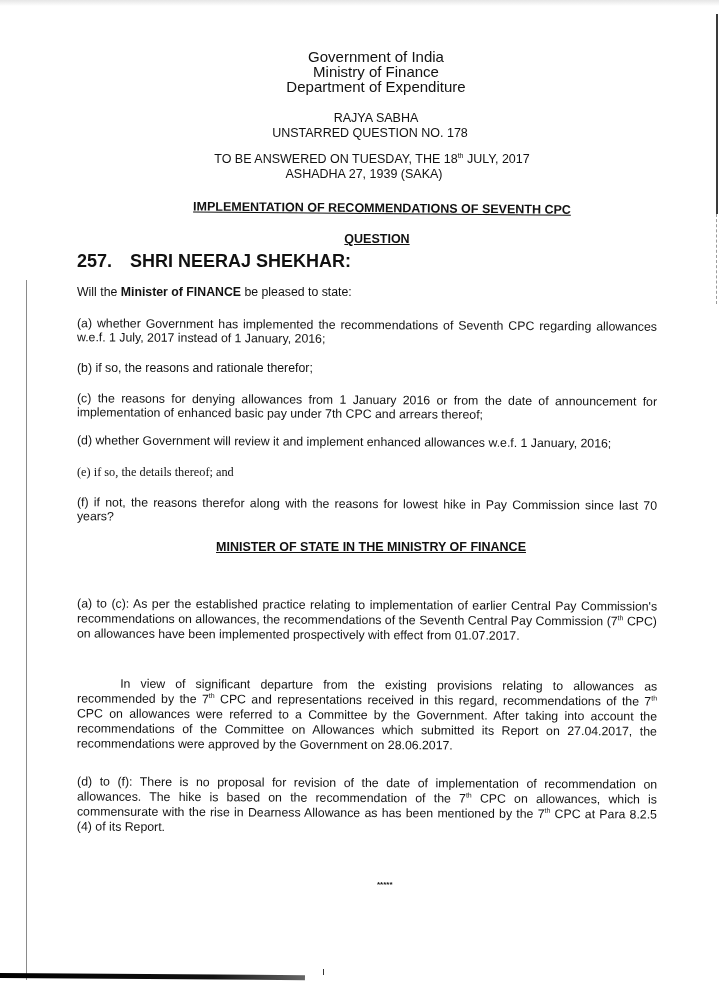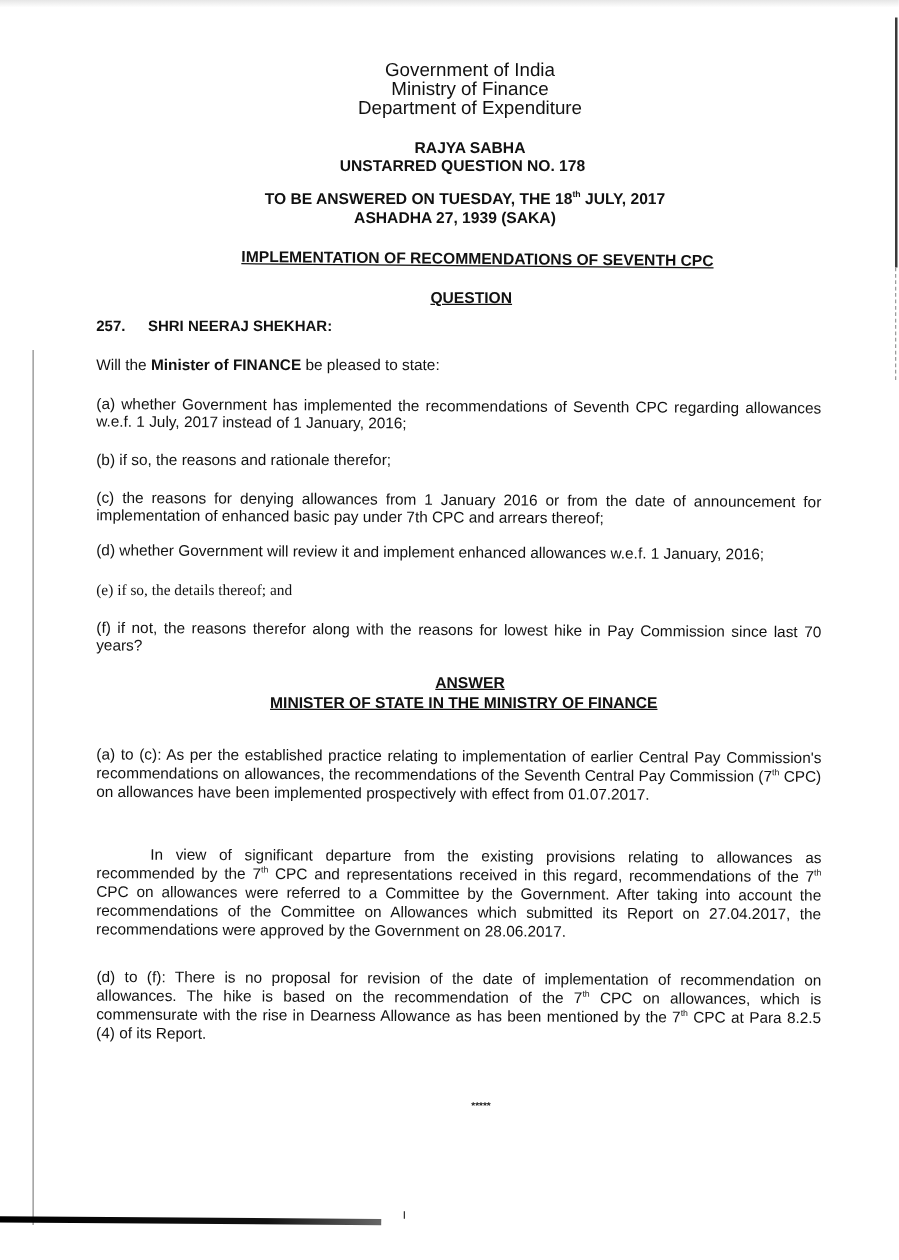--- a/index.html
+++ b/index.html
@@ -55,21 +55,21 @@
       position: absolute;
       left: 0; width: 580px;
       text-align: center;
     }
     .hdr-line {
       font-size: 15px;
       line-height: 15px;
       margin-left: 18px;
     }
     .hdr-bold {
-      font-weight: bold;
+      font-weight: normal;
       font-size: 12.5px;
       line-height: 15px;
     }
     .ul {
       text-decoration: underline;
       font-weight: bold;
       font-size: 12.5px;
     }
     .para {
       position: absolute;
@@ -118,37 +118,36 @@
   </div>
 
   <div class="header-block" style="top:198px; transform:rotate(0.5deg);">
     <span class="ul" style="margin-left:30px;">IMPLEMENTATION OF RECOMMENDATIONS OF SEVENTH CPC</span>
   </div>
 
   <div class="header-block" style="top:229px;">
     <span class="ul" style="margin-left:20px;">QUESTION</span>
   </div>
 
-  <div class="para single" style="top:254px; font-weight:bold; font-size:12px;">
+  <div class="para single" style="top:254px; font-weight:bold; font-size:18px;">
     <span>257.</span><span style="display:inline-block;width:18px;"></span><span>SHRI NEERAJ SHEKHAR:</span>
   </div>
 
   <div class="para single" style="top:285px;">
     <span>Will the </span><b>Minister of FINANCE</b><span> be pleased to state:</span>
   </div>
 
   <div class="para" style="top:318px; transform:rotate(0.35deg);">(a) whether Government has implemented the recommendations of Seventh CPC regarding allowances w.e.f. 1 July, 2017 instead of 1 January, 2016;</div>
   <div class="para single" style="top:361px;">(b)  if so, the reasons and rationale therefor;</div>
   <div class="para" style="top:393px; transform:rotate(0.35deg);">(c) the reasons for denying allowances from 1 January 2016 or from the date of announcement for implementation of enhanced basic pay under 7th CPC and arrears thereof;</div>
   <div class="para single" style="top:435px; transform:rotate(0.35deg);">(d)  whether Government will review it and implement enhanced allowances w.e.f. 1 January, 2016;</div>
   <div class="para single" style="top:465px;font-family:Liberation Serif, serif;">(e)  if so, the details thereof; and</div>
   <div class="para" style="top:497px; transform:rotate(0.35deg);">(f)  if not, the reasons therefor along with the reasons for lowest hike in Pay Commission since last 70 years?</div>
 
   <div class="header-block" style="top:538px;">
-    <div style="line-height:15px;"><span class="ul" style="margin-left:18px;">ANSWER</span></div>
     <div style="line-height:15px;"><span class="ul" style="margin-left:8px;">MINISTER OF STATE IN THE MINISTRY OF FINANCE</span></div>
   </div>
 
   <div class="para" style="top:598px; line-height:15px; transform:rotate(0.3deg);">
     <span>(a) to (c): As per the established practice relating to implementation of earlier Central Pay Commission's recommendations on allowances, the recommendations of the Seventh Central Pay Commission (7</span><sup>th</sup><span> CPC) on allowances have been implemented prospectively with effect from 01.07.2017.</span>
   </div>
 
   <div class="para indent" style="top:678px; line-height:15px; transform:rotate(0.3deg);">
     <span>In view of significant departure from the existing provisions relating to allowances as recommended by the 7</span><sup>th</sup><span> CPC and representations received in this regard, recommendations of the 7</span><sup>th</sup><span> CPC on allowances were referred to a Committee by the Government. After taking into account the recommendations of the Committee on Allowances which submitted its Report on 27.04.2017, the recommendations were approved by the Government on 28.06.2017.</span>
   </div>

